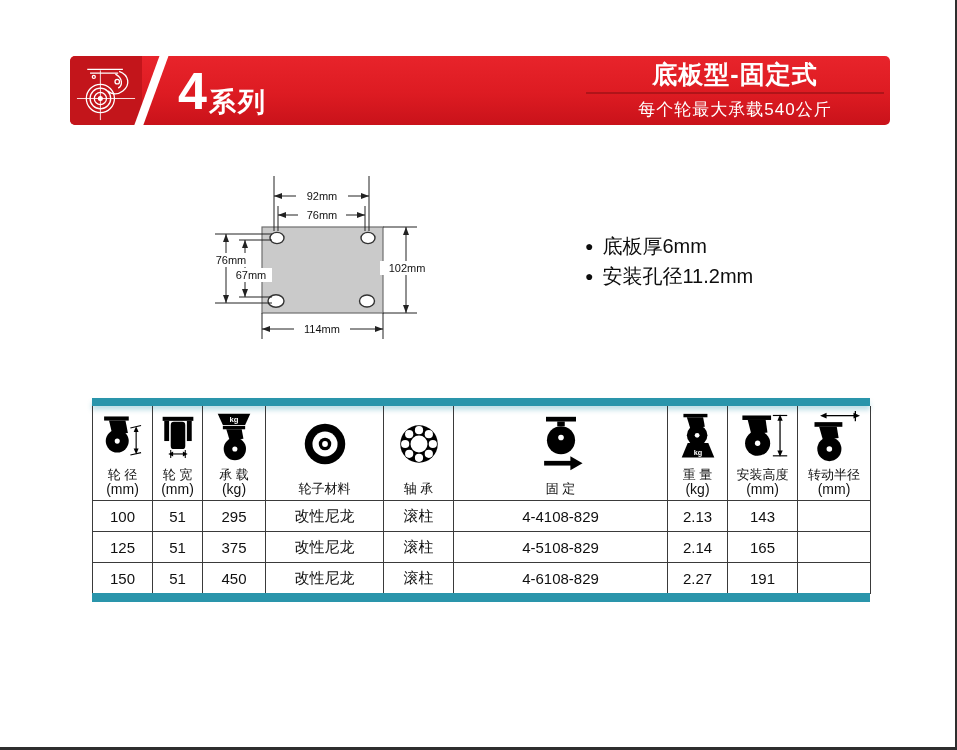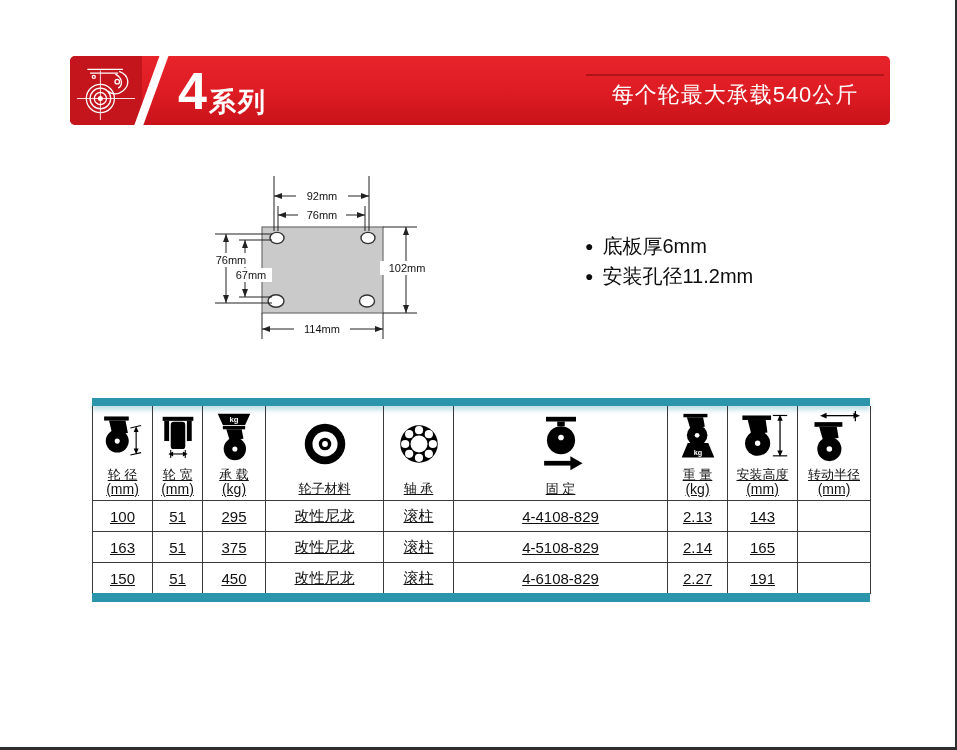--- a/index.html
+++ b/index.html
@@ -30,37 +30,37 @@
   }
   .series-num{font-size:52px;line-height:1;}
   .series-suffix{font-size:27px;margin-top:22px;margin-left:2px;letter-spacing:2px;}
   .banner-right{
     position:absolute;right:0;top:0;width:310px;height:100%;
     display:flex;flex-direction:column;justify-content:center;align-items:center;
     color:#fff;
   }
   .type-title{font-size:25px;font-weight:bold;letter-spacing:1px;line-height:1.15;}
   .banner-divider{width:96%;height:2px;background:#b01419;margin:3px 0 4px 0;}
-  .banner-sub{font-size:22px;letter-spacing:1px;}
+  .banner-sub{font-size:17px;letter-spacing:1px;}
   
   .diagram{position:absolute;left:210px;top:170px;}
   .diagram text{font-size:11px;fill:#111;}
   .dimline{stroke:#222;stroke-width:1;fill:none;}
   
   .specs{position:absolute;left:585px;top:231px;list-style:none;margin:0;padding:0;
          font-size:20px;line-height:30px;color:#0d0d0d;}
   .specs li{display:flex;align-items:center;}
   .bullet{font-size:14px;margin-right:9px;}
   
   .tbl-wrap{position:absolute;left:92px;top:398px;width:778px;}
   .teal-bar{width:100%;height:8px;background:#2a95ab;}
   .teal-bar.top{box-shadow:0 4px 5px rgba(42,149,171,0.30);}
   .teal-bar.bottom{height:9px;margin-top:-1px;}
   table.spec{width:778px;border-collapse:collapse;table-layout:fixed;}
-  table.spec th,table.spec td{border:1px solid #3a3a3a;padding:0;text-align:center;text-decoration:underline;}
+  table.spec th,table.spec td{border:1px solid #3a3a3a;padding:0;text-align:center;}
   table.spec th{border-top:none;height:90px;vertical-align:bottom;font-weight:normal;}
   table.spec td{height:30px;font-size:15px;color:#101010;}
   .th-inner{display:flex;flex-direction:column;height:90px;align-items:center;justify-content:flex-end;padding-bottom:4px;}
   .hicon{flex:1;display:flex;align-items:center;justify-content:center;}
   .hicon svg{display:block;}
   .hlabel{font-size:13px;line-height:15px;}
   .hunit{font-size:14px;line-height:14px;}
   .ic{fill:#000;}
 </style>
 </head>
@@ -86,20 +86,21 @@
           <circle cx="26" cy="40" r="2" fill="#fff"></circle>
         </g>
       </svg>
     </div>
     <div class="slash"></div>
     <div class="series">
       <span class="series-num">4</span>
       <span class="series-suffix">系列</span>
     </div>
     <div class="banner-right">
+      <div class="type-title">底板型-固定式</div>
       <div class="banner-divider"></div>
       <div class="banner-sub">每个轮最大承载540公斤</div>
     </div>
   </div>
 
   <svg class="diagram" width="230" height="178" viewBox="0 0 230 178">
     <defs>
       <marker id="ah" markerWidth="9" markerHeight="8" refX="8" refY="3" orient="auto-start-reverse">
         <path d="M0,0 L8,3 L0,6 Z" fill="#222"></path>
       </marker>
@@ -365,21 +366,21 @@
         <td>51</td>
         <td>295</td>
         <td>改性尼龙</td>
         <td>滚柱</td>
         <td>4-4108-829</td>
         <td>2.13</td>
         <td>143</td>
         <td></td>
       </tr>
       <tr>
-        <td>163</td>
+        <td>125</td>
         <td>51</td>
         <td>375</td>
         <td>改性尼龙</td>
         <td>滚柱</td>
         <td>4-5108-829</td>
         <td>2.14</td>
         <td>165</td>
         <td></td>
       </tr>
       <tr>

